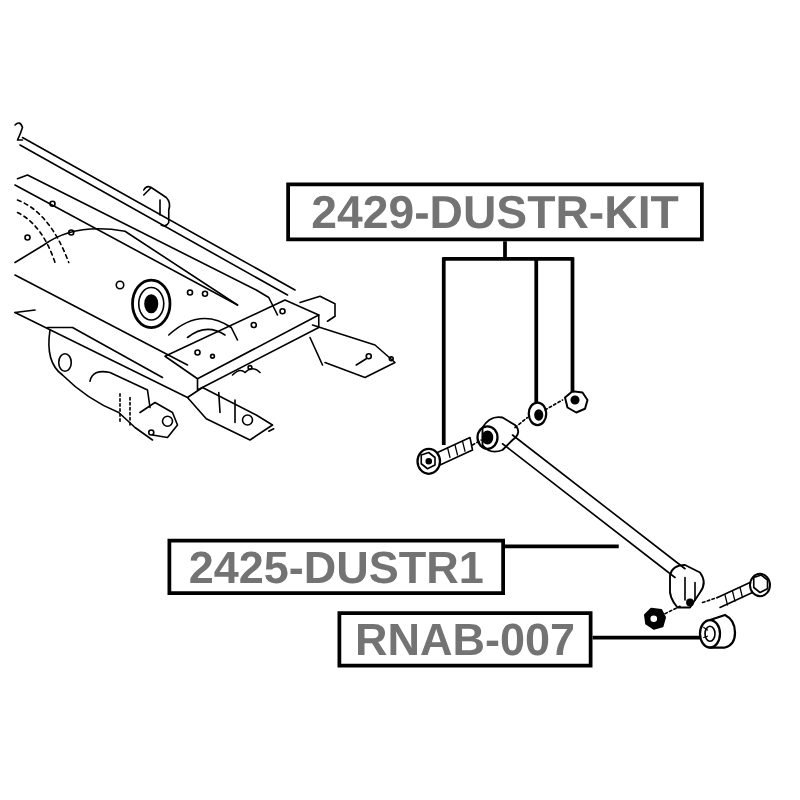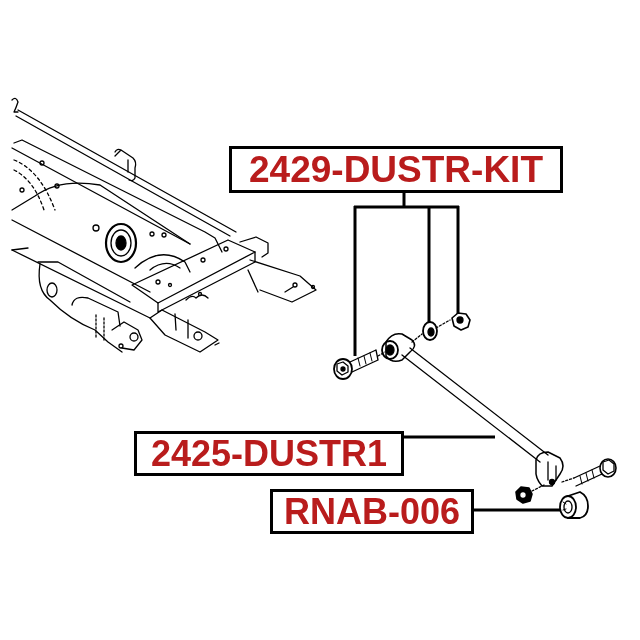--- a/index.html
+++ b/index.html
@@ -6,21 +6,21 @@
   .canvas { position: relative; width: 640px; height: 640px; background: #ffffff; overflow: hidden; }
   svg.art { position: absolute; left: 0; top: 0; }
   .label-box {
     position: absolute;
     box-sizing: border-box;
     border: 3px solid #000;
     background: #fff;
     display: flex; align-items: center; justify-content: center;
     font-family: "Liberation Sans", sans-serif;
     font-weight: bold;
-    color: #b91c1c;
+    color: #737373;
     white-space: nowrap;
     letter-spacing: 0px;
   }
   #kit-label { left: 229px; top: 146px; width: 334px; height: 47px; font-size: 37px; }
   #arm-label { left: 134px; top: 431px; width: 270px; height: 45px; font-size: 36px; }
   #bush-label { left: 270px; top: 489px; width: 204px; height: 45px; font-size: 36px; }
 </style>
 </head>
 <body>
 
@@ -152,14 +152,14 @@
       <path d="M458 206 L458 314"></path>
 
       <path d="M403 437 L495 437"></path>
 
       <path d="M473 510 L560 510"></path>
     </g>
   </svg>
 
   <div id="kit-label" class="label-box">2429-DUSTR-KIT</div>
   <div id="arm-label" class="label-box">2425-DUSTR1</div>
-  <div id="bush-label" class="label-box">RNAB-006</div>
+  <div id="bush-label" class="label-box">RNAB-007</div>
 </div>
 
 </body></html>

